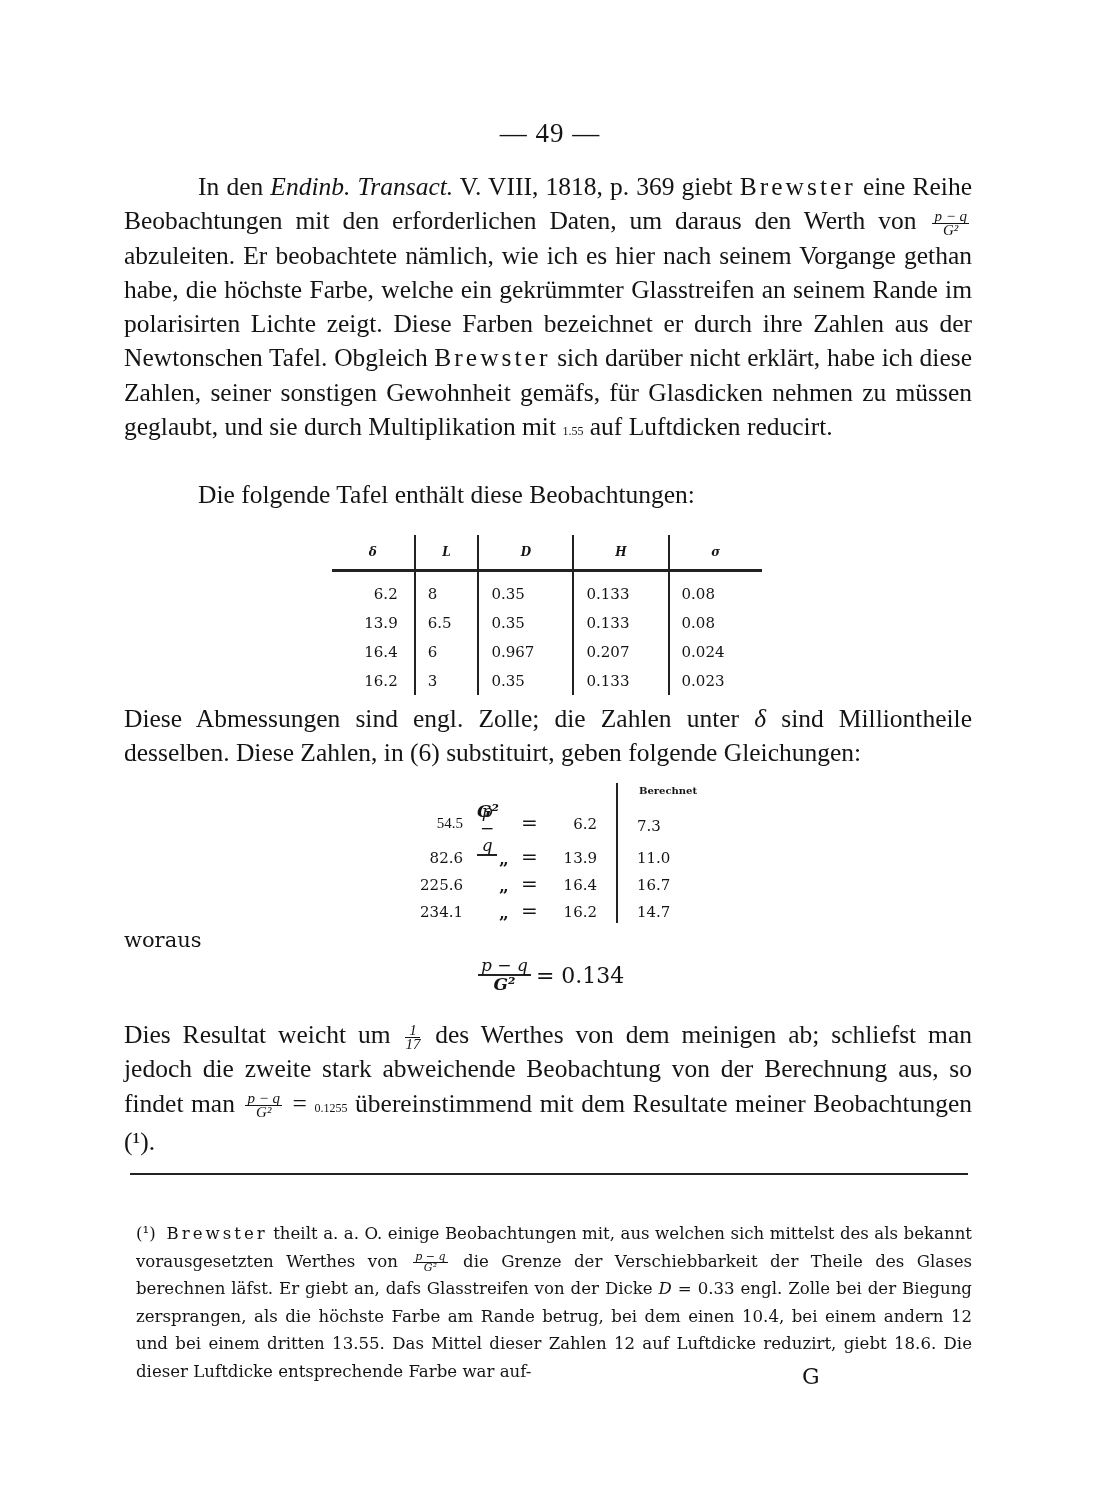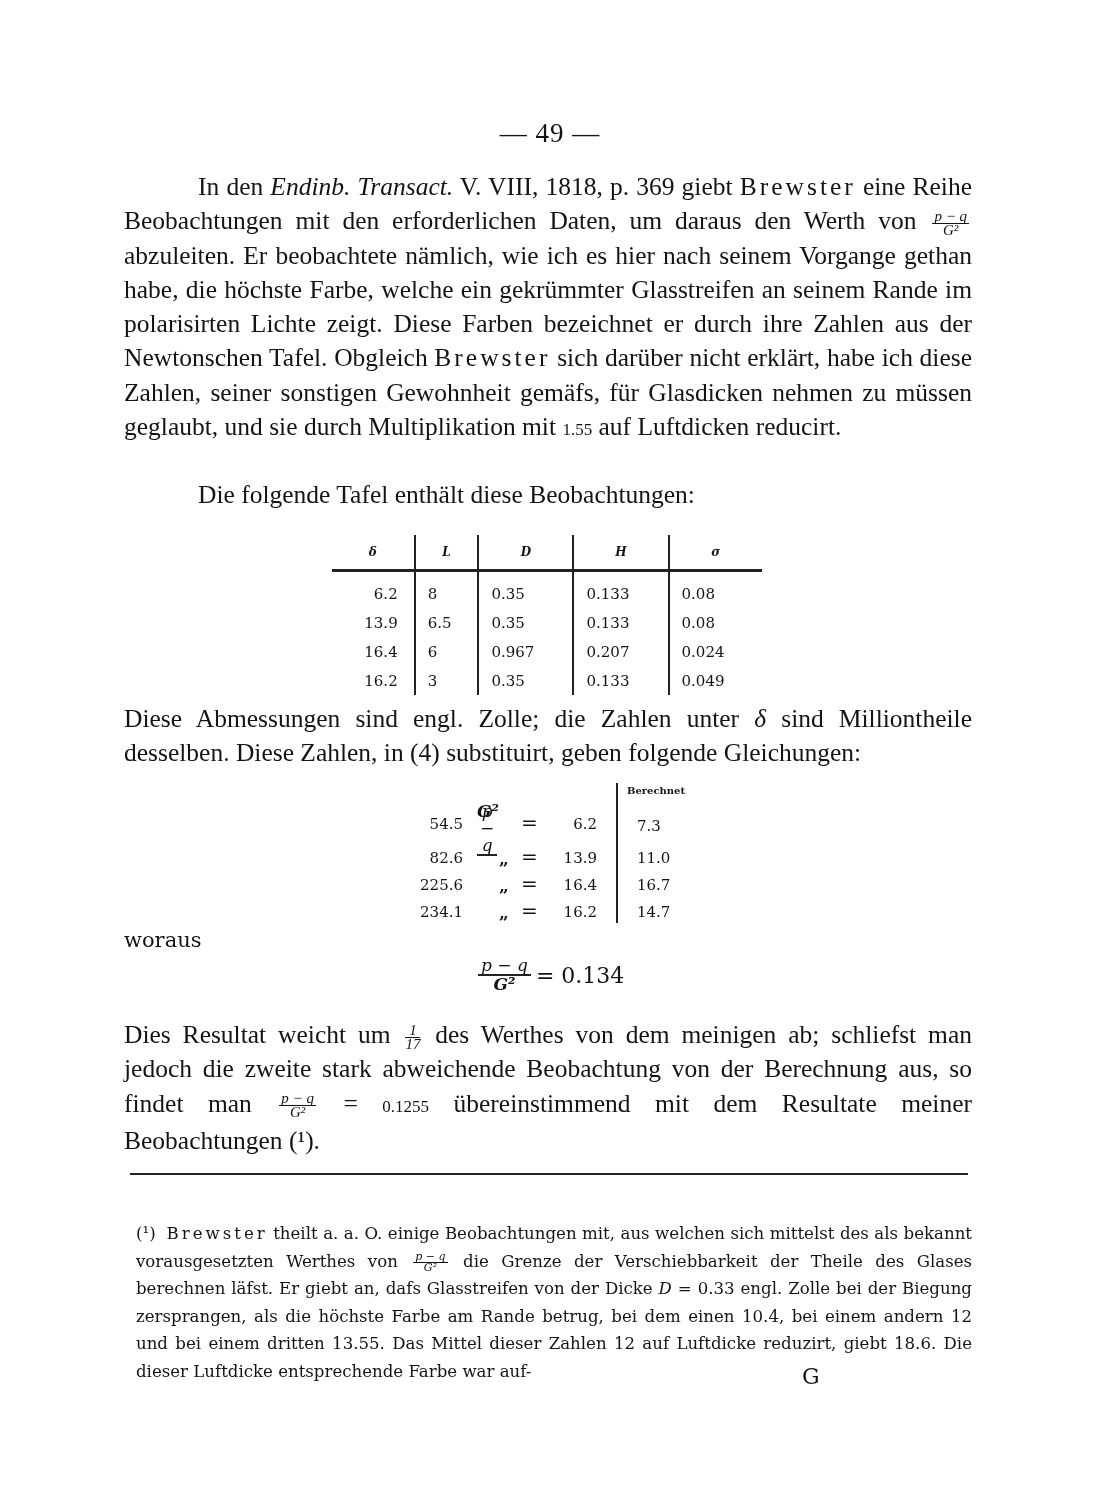--- a/index.html
+++ b/index.html
@@ -17,35 +17,35 @@
   }
   .para .indent { display: inline-block; width: 74px; }
   .sp { letter-spacing: 3px; }
   i { font-style: italic; margin-top: 22px; }
   .frac {
     display: inline-block; vertical-align: middle; text-align: center;
     font-style: italic; font-size: 15px; line-height: 13px; margin: 0 3px;
   }
   .frac .num { display: block; border-bottom: 1px solid #141414; padding: 0 2px; }
   .frac .den { display: block; }
-  .smallnum { font-size: 17px; }
+  .smallnum { font-size: 12px; }
 
   .intro-table { position: absolute; left: 332px; top: 535px; width: 430px; border-collapse: collapse; font-family: "DejaVu Serif", serif; }
   .intro-table th {
     font-size: 12px; font-weight: bold; font-style: italic; height: 32px;
     border-bottom: 3px solid #222; text-align: center; vertical-align: middle;
   }
   .intro-table td { font-size: 15px; height: 27px; text-align: left; padding-left: 12px; }
   .intro-table td:first-child { text-align: right; padding-right: 16px; padding-left: 0; }
   .intro-table .vb { border-left: 2px solid #222; }
   .intro-table tbody tr:first-child td { padding-top: 8px; }
 
   .eq-block { position: absolute; left: 405px; top: 783px; width: 320px; height: 142px; font-family: "DejaVu Serif", serif; }
   .eq-divider { position: absolute; left: 211px; top: 0; width: 2px; height: 140px; background: #222; }
-  .eq-head { position: absolute; left: 222px; top: 2px; font-size: 10px; font-weight: bold; }
+  .eq-head { position: absolute; left: 234px; top: 2px; font-size: 10px; font-weight: bold; }
   .eq-row { position: absolute; left: 0; width: 320px; height: 26px; font-size: 15px; }
   .eq-row span { position: absolute; }
   .eq-coef { right: 262px; text-align: right; }
   .eq-ditto { left: 94px; font-size: 17px; font-weight: bold; }
   .eq-eq { left: 116px; font-size: 20px; line-height: 20px; }
   .eq-val { right: 128px; text-align: right; }
   .eq-calc { left: 232px; text-align: right; }
   .eq-frac { position: absolute; left: 72px; top: 0; font-style: italic; font-size: 17px; text-align: center; line-height: 17px; }
   .eq-frac .num { display: block; border-bottom: 2px solid #222; padding: 0 3px; }
   .eq-frac .den { display: block; font-weight: bold; }
@@ -104,33 +104,33 @@
       <td class="vb">6</td>
       <td class="vb">0.967</td>
       <td class="vb">0.207</td>
       <td class="vb">0.024</td>
     </tr>
     <tr>
       <td>16.2</td>
       <td class="vb">3</td>
       <td class="vb">0.35</td>
       <td class="vb">0.133</td>
-      <td class="vb">0.049</td>
+      <td class="vb">0.023</td>
     </tr>
   </tbody>
 </table>
 
-<p class="para" style="top:702px; margin:0;"><span>Diese Abmessungen sind engl. Zolle; die Zahlen unter </span><i>δ</i><span> sind Milliontheile desselben. Diese Zahlen, in (4) substituirt, geben folgende Gleichungen:</span></p>
+<p class="para" style="top:702px; margin:0;"><span>Diese Abmessungen sind engl. Zolle; die Zahlen unter </span><i>δ</i><span> sind Milliontheile desselben. Diese Zahlen, in (6) substituirt, geben folgende Gleichungen:</span></p>
 
 <div class="eq-block">
   <div class="eq-divider"></div>
   <div class="eq-head">Berechnet</div>
 
   <div class="eq-row" style="top:28px;">
-    <span class="eq-coef" style="top:4px;">54.5</span>
+    <span class="eq-coef" style="top:4px;font-family:Liberation Serif, serif;">54.5</span>
     <span class="eq-frac" style="top:-8px;">
         <span class="num">p − q</span>
         <span class="den">G²</span>
       </span>
     <span class="eq-eq" style="top:2px;">=</span>
     <span class="eq-val" style="top:4px;">6.2</span>
     <span class="eq-calc" style="top:6px;">7.3</span>
   </div>
   <div class="eq-row" style="top:66px;">
     <span class="eq-coef">82.6</span>

